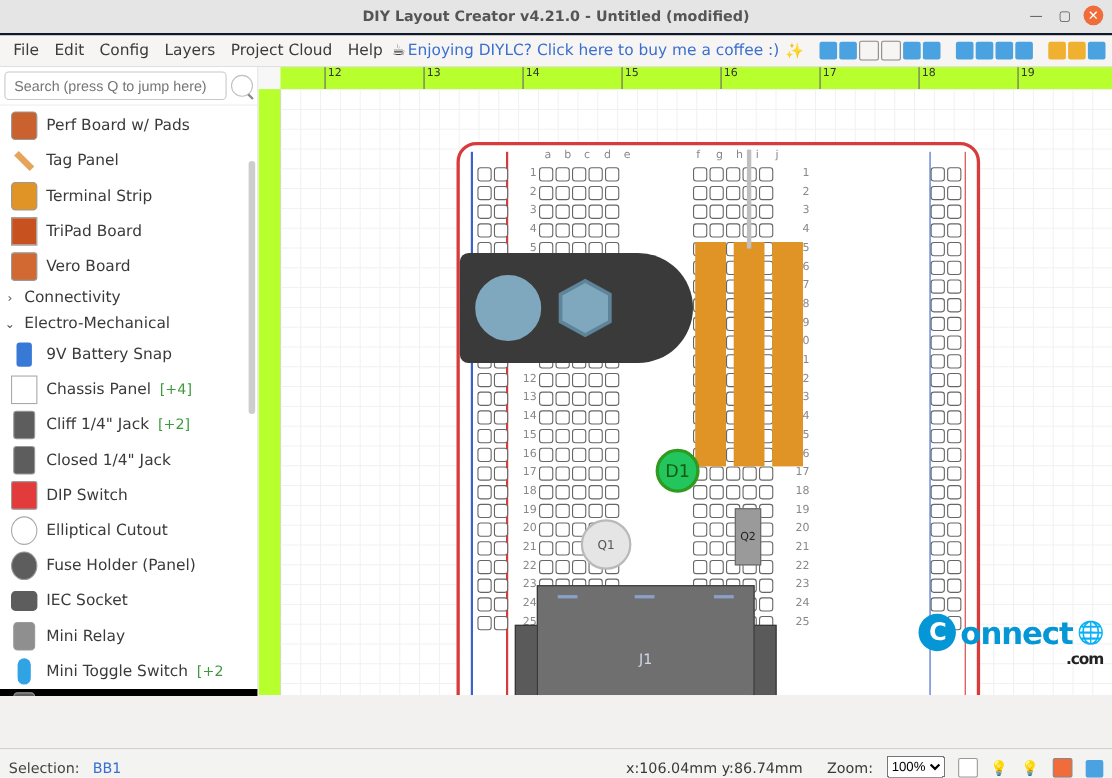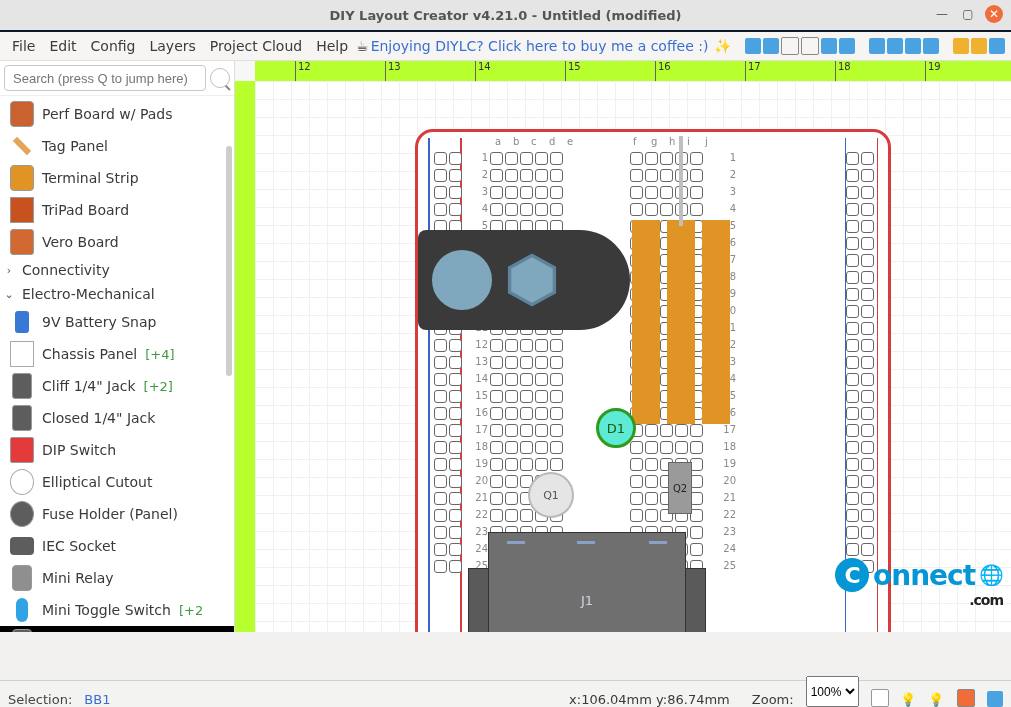--- a/index.html
+++ b/index.html
@@ -44,37 +44,37 @@
 .rownum{position:absolute;width:18px;text-align:right;font-size:10px;color:#888;}
 .collab{position:absolute;font-size:10px;color:#888;}
 .comp{position:absolute;}
 .snap{left:0;top:98px;width:198px;height:100px;background:#3a3a3a;border-radius:8px 50px 50px 8px;display:flex;align-items:center;gap:12px;padding-left:14px;}
 .snap .ccirc{width:52px;height:52px;border:4px solid #7fa7bd;border-radius:50%;background:#7fa7bd;}
 .snap .chex{width:56px;height:56px;position:relative;}
 .snap .chex svg{width:100%;height:100%;}
 .cap{left:214px;top:88px;width:98px;height:204px;display:flex;justify-content:space-between;}
 .cap .stripe{width:28px;background:#e09426;}
 .cap .lead{position:absolute;width:4px;height:90px;background:#bfbfbf;top:-84px;left:47px;}
-.d1{left:178px;top:276px;width:34px;height:34px;border-radius:50%;background:#5eead4;border:3px solid #2f9a1d;display:flex;align-items:center;justify-content:center;font-size:13px;color:#165c0a;}
+.d1{left:178px;top:276px;width:34px;height:34px;border-radius:50%;background:#22c55e;border:3px solid #2f9a1d;display:flex;align-items:center;justify-content:center;font-size:16px;color:#165c0a;}
 .q1{left:110px;top:340px;width:42px;height:42px;border-radius:50%;background:#e5e5e5;border:2px solid #b9b9b9;position:relative;display:flex;align-items:center;justify-content:center;font-size:11px;color:#555;}
 .q2{left:250px;top:330px;width:22px;height:50px;background:#9a9a9a;border:1px solid #666;display:flex;align-items:center;justify-content:center;font-size:10px;color:#222;}
 .jack{left:50px;top:400px;width:238px;height:140px;}
 .jack .body{position:absolute;left:20px;top:0;right:20px;bottom:0;background:#6f6f6f;border:1px solid #333;}
 .jack .tab{position:absolute;top:36px;width:22px;height:68px;background:#5a5a5a;border:1px solid #333;}
 .jack .tab.l{left:0;}
 .jack .tab.r{right:0;}
 .jack .body .lbl{position:absolute;left:0;right:0;top:60px;text-align:center;font-size:13px;color:#cfd5e8;}
 .jack .body .mark{position:absolute;width:18px;height:3px;background:#8aa0c7;}
 .watermark{position:absolute;right:8px;bottom:40px;font-size:28px;font-weight:700;color:#0596d6;letter-spacing:-1px;display:flex;align-items:center;gap:4px;}
 .watermark .globe{font-size:20px;color:#444;}
 .statusbar{height:26px;display:flex;align-items:flex-end;gap:12px;padding:0 8px;border-top:1px solid #d0d0d0;background:#f3f3f2;font-size:13px;margin-top:48px;}
 .statusbar .sel{color:#444;}
 .statusbar .sellink{color:#3a6fcf;}
 .statusbar .grow{flex:1;}
-.statusbar .zoom select{font-size:12px;height:31px;}
+.statusbar .zoom select{font-size:12px;height:20px;}
 .icon-sq{width:24px;height:24px;border:1px solid #999;}
 .icon-perf{background:#c9622f;border-radius:4px;}
 .icon-strip{background:linear-gradient(90deg,#e4a45a,#e4a45a);transform:rotate(45deg);width:20px;height:6px;}
 .icon-term{background:#e09426;border-radius:4px;}
 .icon-tri{background:linear-gradient(#c7521f,#c7521f);}
 .icon-vero{background:#d26933;border-radius:3px;}
 .icon-batt{background:#3879d6;border-radius:3px;width:14px;height:22px;}
 .icon-chassis{background:#fff;border:1.5px solid #aaa;}
 .icon-jack{background:#5d5d5d;border-radius:3px;width:18px;}
 .icon-dip{background:#e33b3b;border-radius:2px;}

